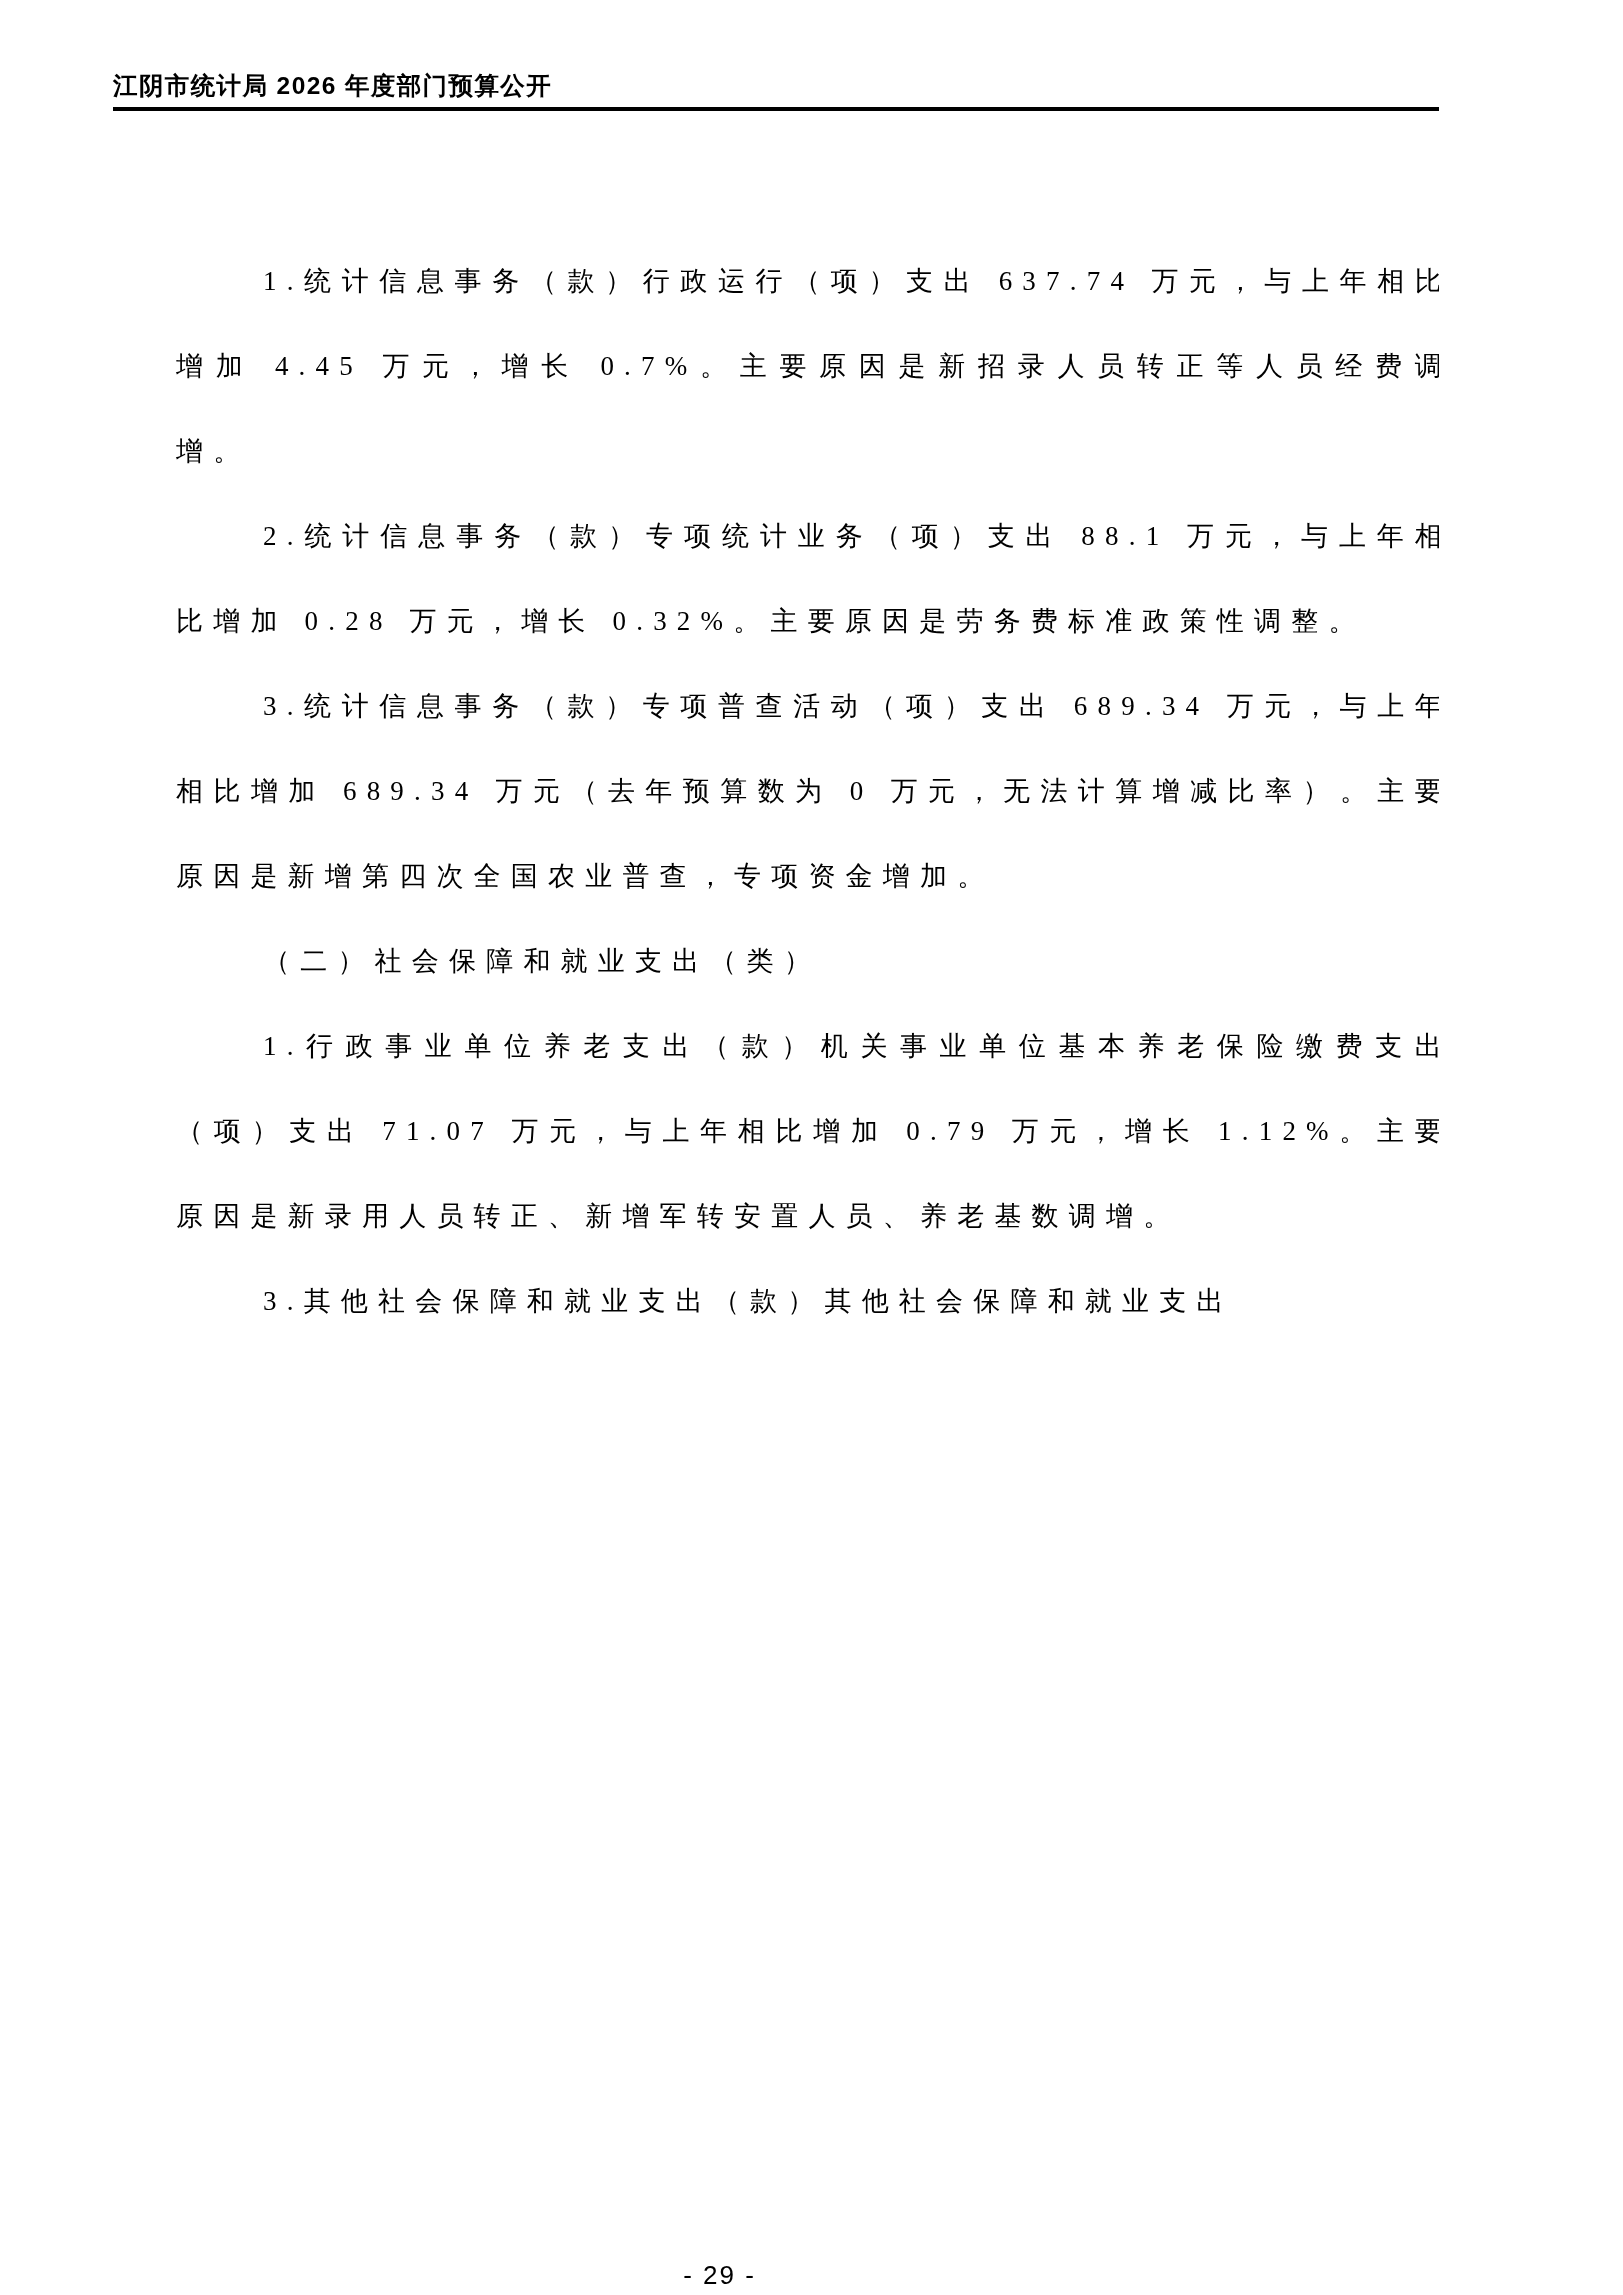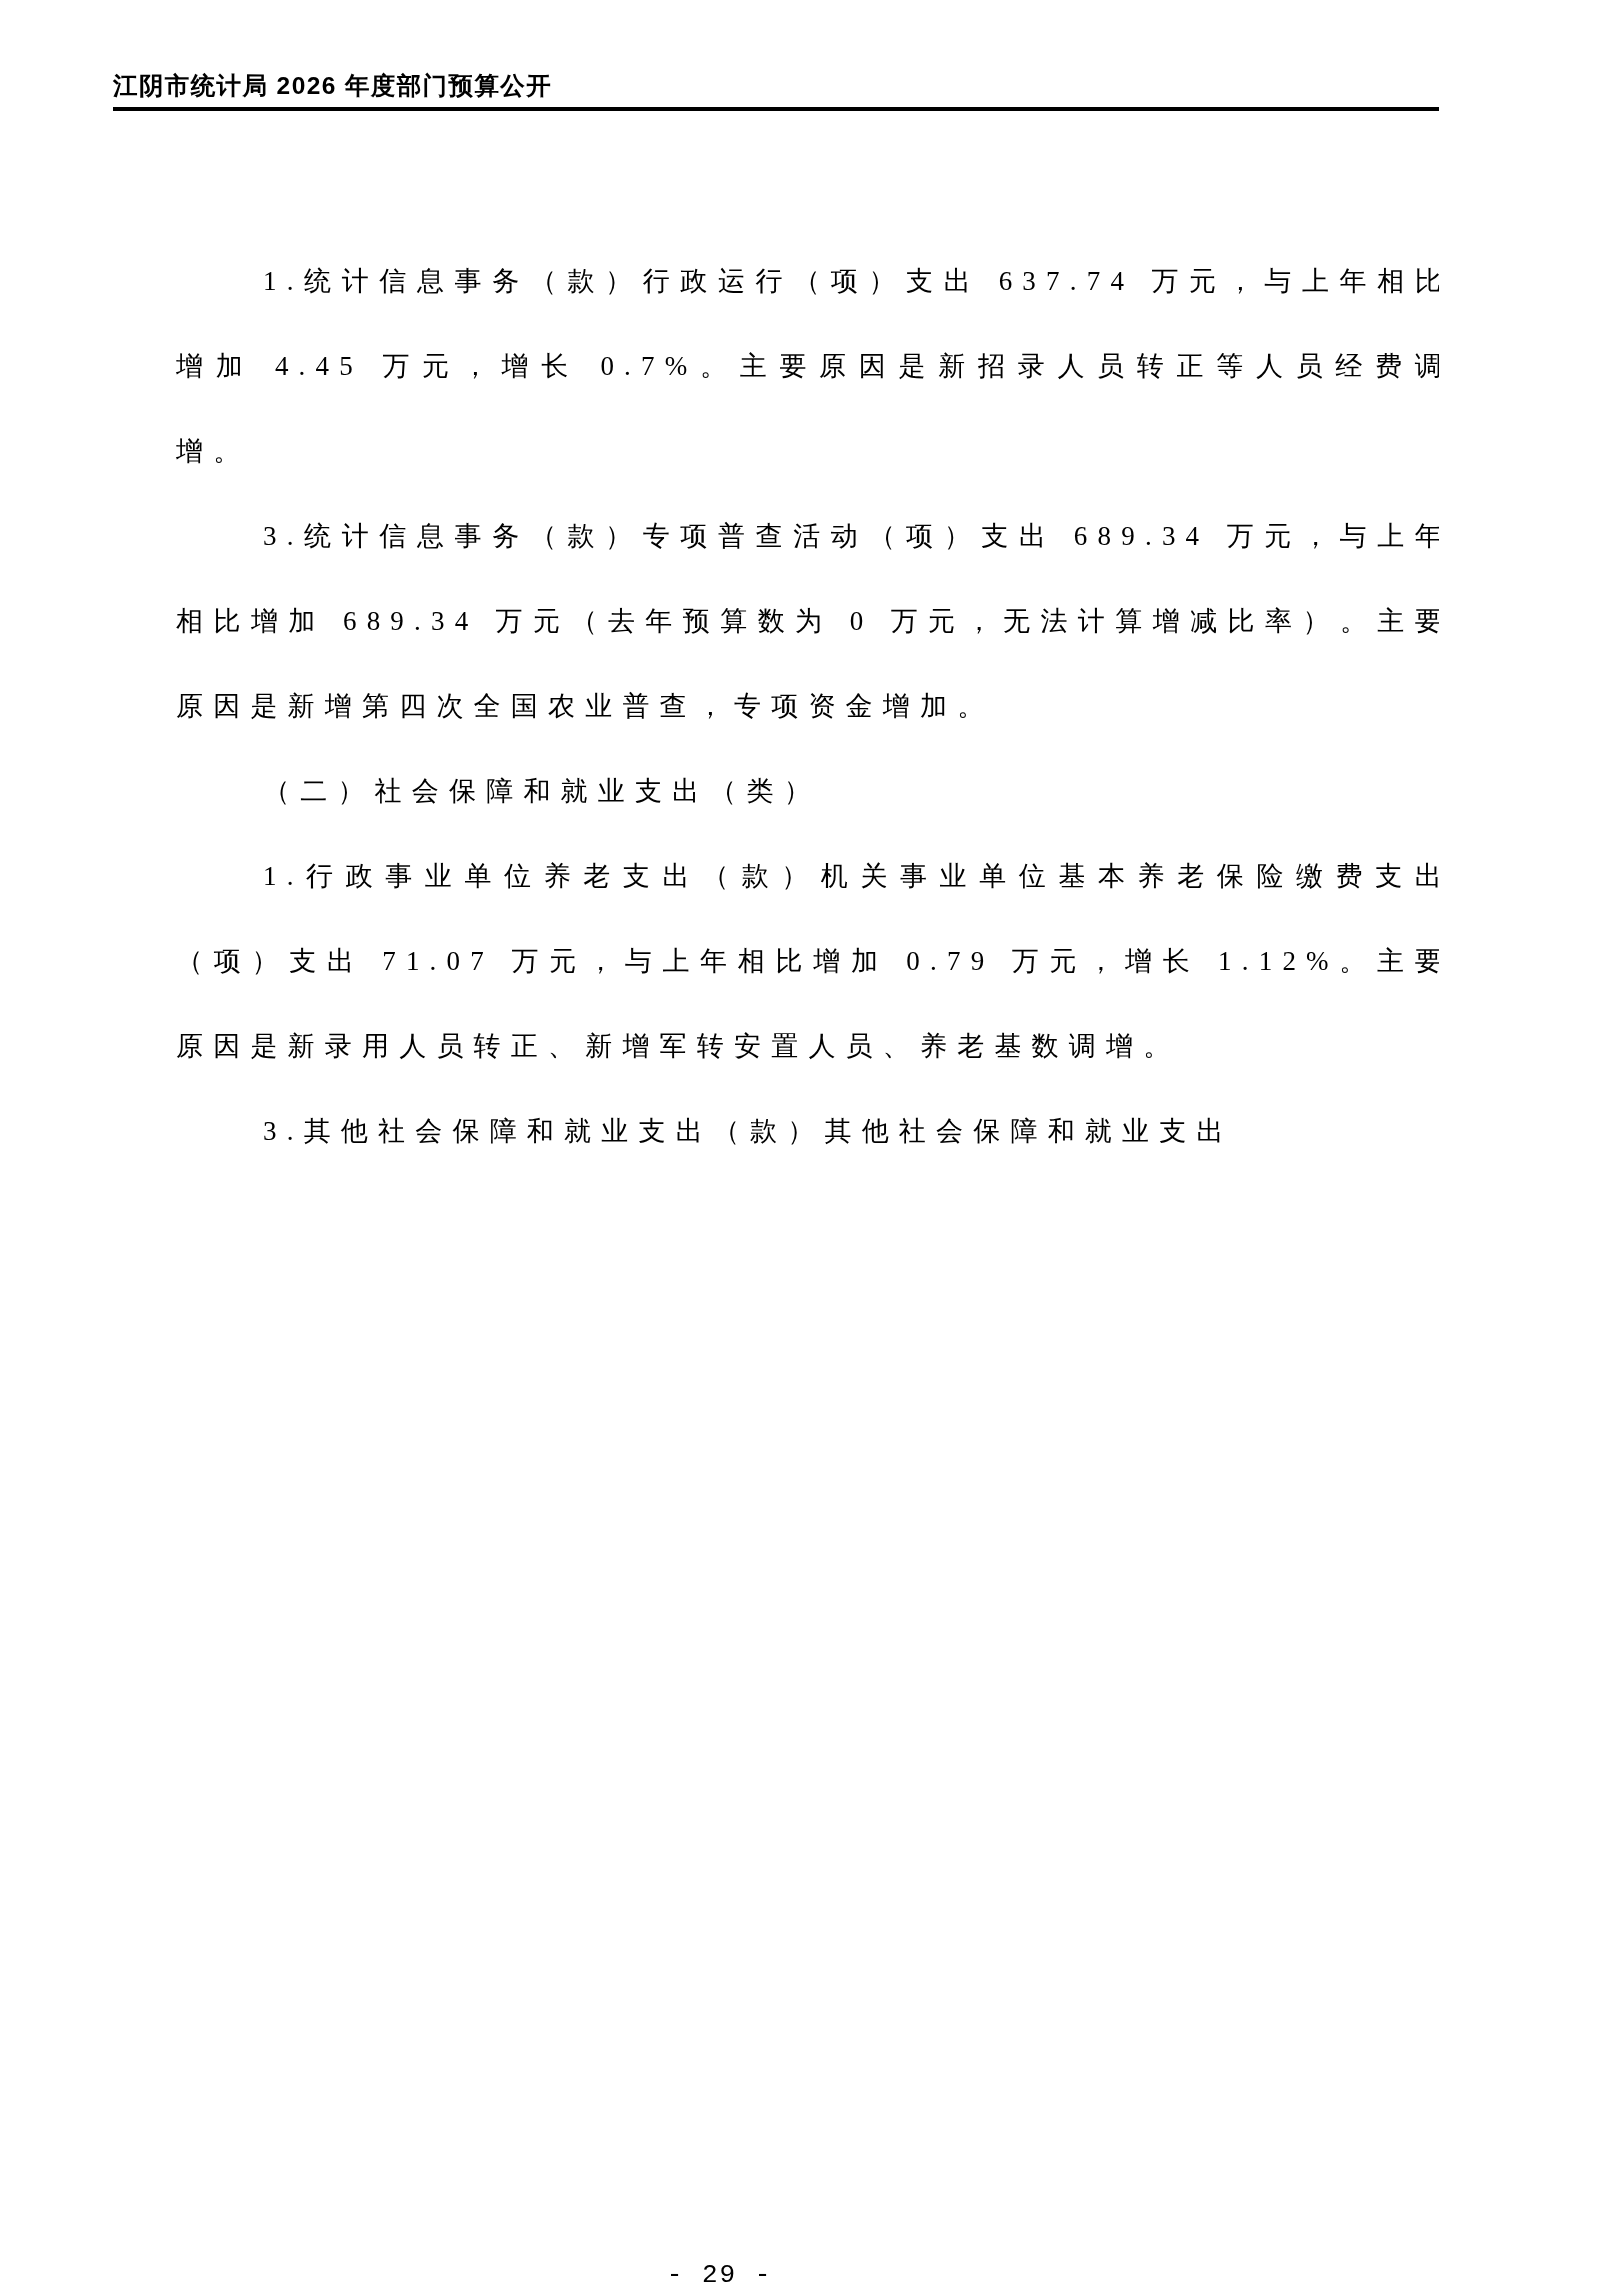--- a/index.html
+++ b/index.html
@@ -54,37 +54,38 @@
     word-break: break-all;
   }
   .page-footer {
     position: absolute;
     left: 0;
     top: 2220px;
     width: 100%;
     text-align: center;
   }
   .page-number {
-    font-family: Liberation Mono, monospace;
+    font-family: Liberation Sans, sans-serif;
     font-size: 26px;
     letter-spacing: 2px;
     display: inline-block;
   }
 </style>
 </head>
 <body>
 
 <div class="page">
 
   <div class="doc-header-title">江阴市统计局 2026 年度部门预算公开</div>
 
   <div class="header-rule"></div>
 
   <div class="doc-body">
     <p>1.统计信息事务（款）行政运行（项）支出 637.74 万元，与上年相比增加 4.45 万元，增长 0.7%。主要原因是新招录人员转正等人员经费调增。</p>
+    <p>2.统计信息事务（款）专项统计业务（项）支出 88.1 万元，与上年相比增加 0.28 万元，增长 0.32%。主要原因是劳务费标准政策性调整。</p>
     <p>3.统计信息事务（款）专项普查活动（项）支出 689.34 万元，与上年相比增加 689.34 万元（去年预算数为 0 万元，无法计算增减比率）。主要原因是新增第四次全国农业普查，专项资金增加。</p>
     <p>（二）社会保障和就业支出（类）</p>
     <p>1.行政事业单位养老支出（款）机关事业单位基本养老保险缴费支出（项）支出 71.07 万元，与上年相比增加 0.79 万元，增长 1.12%。主要原因是新录用人员转正、新增军转安置人员、养老基数调增。</p>
     <p>3.其他社会保障和就业支出（款）其他社会保障和就业支出</p>
   </div>
 
   <div class="page-footer">
     <span class="page-number">- 29 -</span>
   </div>
 

